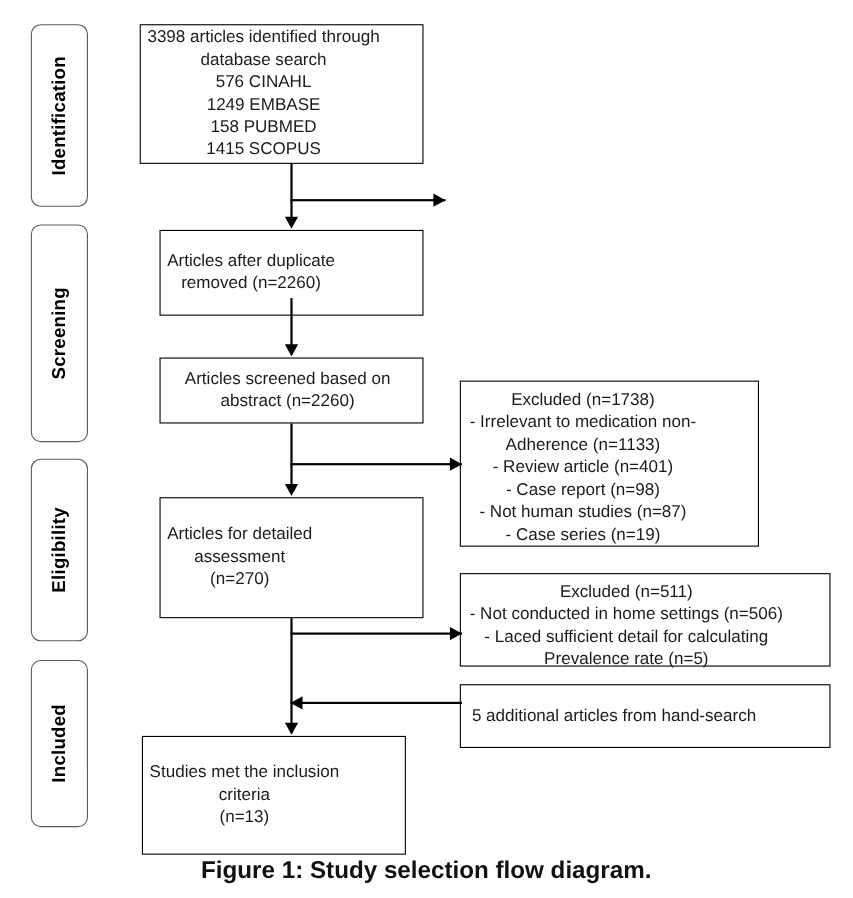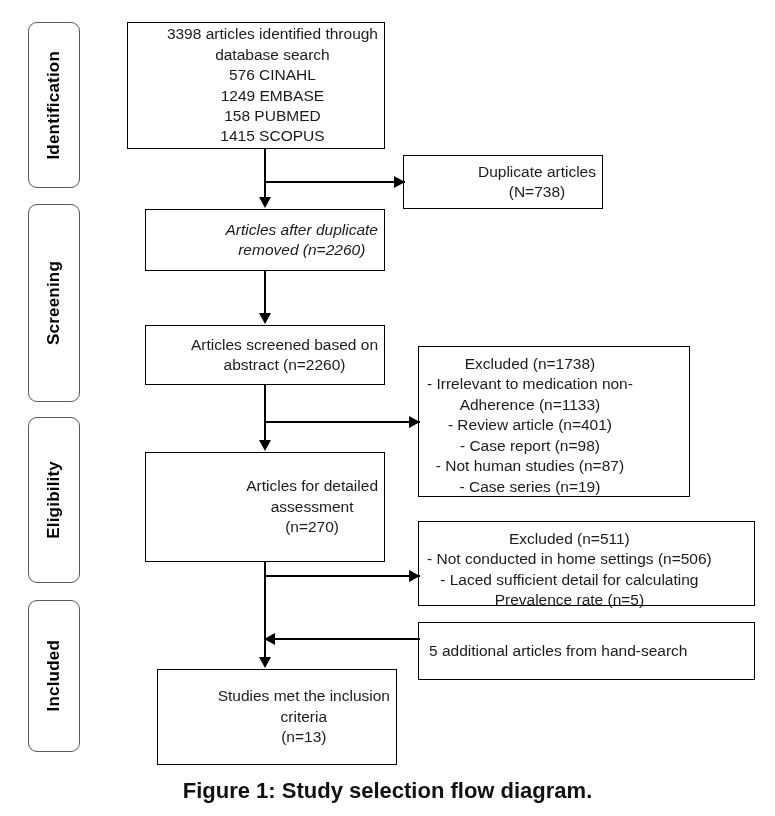--- a/index.html
+++ b/index.html
@@ -42,21 +42,21 @@
   }
 
   
   .flow-box {
     position: absolute;
     border: 1.6px solid #000000;
     background: #ffffff;
     box-sizing: border-box;
     display: flex;
     align-items: center;
-    justify-content: flex-end;
+    justify-content: flex-start;
     padding: 4px 6px;
   }
   .flow-box .box-text {
     text-align: center;
     font-size: 15.5px;
     line-height: 1.32;
     color: #1b1b1b;
     white-space: pre-line;
   }
   .flow-box.left-align {
@@ -144,46 +144,42 @@
 
   <div class="flow-box" style="left:127px; top:22px; width:258px; height:127px;">
     <span class="box-text">3398 articles identified through
 database search
 576 CINAHL
 1249 EMBASE
 158 PUBMED
 1415 SCOPUS</span>
   </div>
 
-  <div class="flow-box" style="left:145px; top:209px; width:240px; height:62px;font-style:italic;">
+  <div class="flow-box" style="left:145px; top:209px; width:240px; height:78px;">
     <span class="box-text">Articles after duplicate
 removed (n=2260)</span>
   </div>
 
   <div class="flow-box" style="left:145px; top:325px; width:240px; height:60px;padding-left:22px;">
     <span class="box-text">Articles screened based on
 abstract (n=2260)</span>
   </div>
 
   <div class="flow-box" style="left:145px; top:452px; width:240px; height:110px;">
     <span class="box-text">Articles for detailed
 assessment
 (n=270)</span>
   </div>
 
-  <div class="flow-box" style="left:157px; top:669px; width:240px; height:96px;">
+  <div class="flow-box" style="left:129px; top:669px; width:240px; height:108px;">
     <span class="box-text">Studies met the inclusion
 criteria
 (n=13)</span>
   </div>
 
-  <div class="flow-box" style="left:403px; top:155px; width:200px; height:54px;">
-    <span class="box-text">Duplicate articles
-(N=738)</span>
-  </div>
 
   <div class="flow-box left-align" style="left:418px; top:346px; width:272px; height:151px;">
     <span class="box-text">Excluded (n=1738)
    - Irrelevant to medication non-
      Adherence (n=1133)
    - Review article (n=401)
    - Case report (n=98)
    - Not human studies (n=87)
    - Case series (n=19)</span>
   </div>

